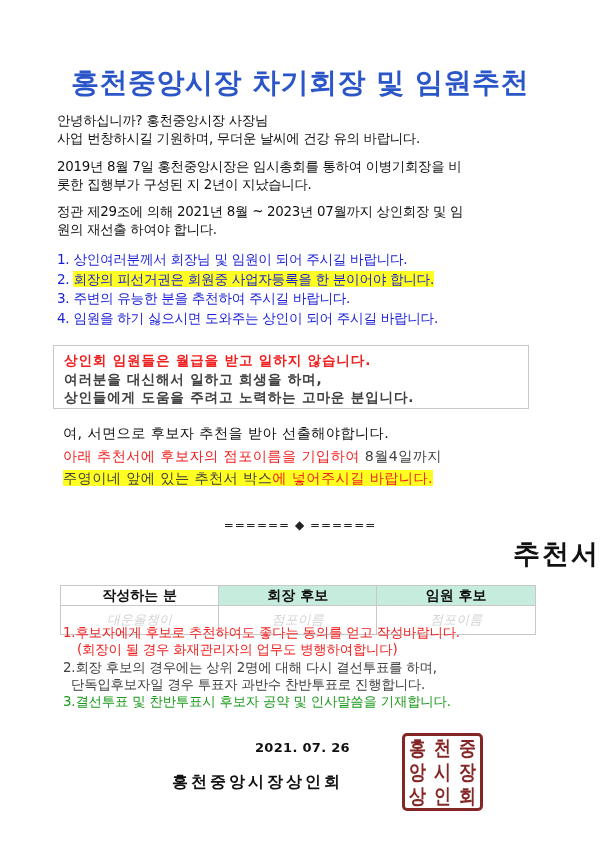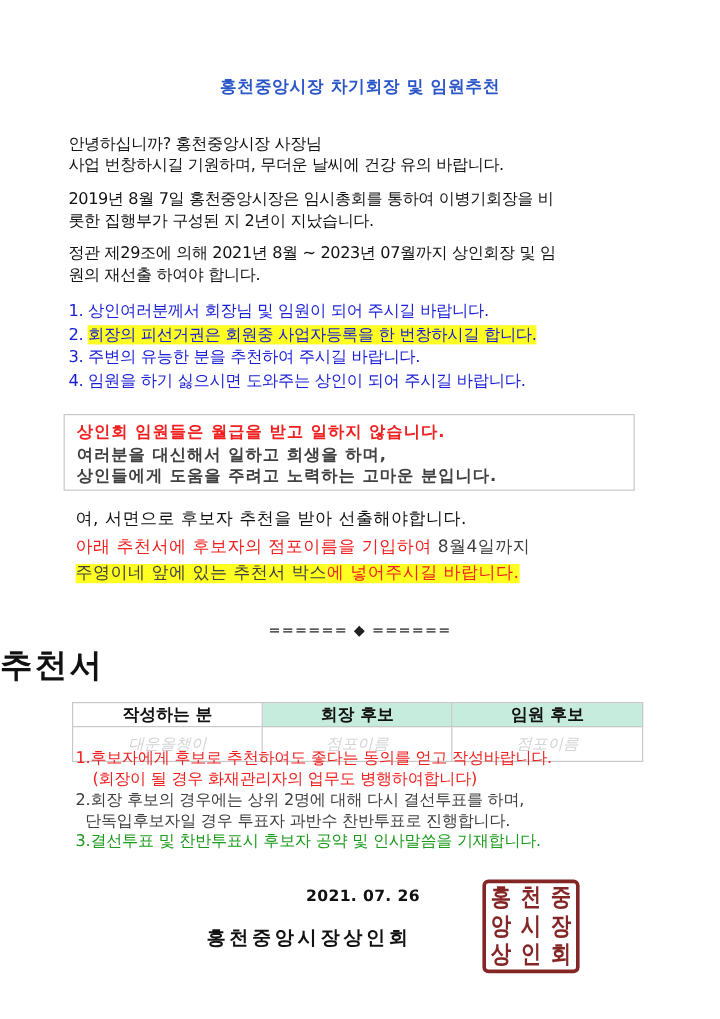--- a/index.html
+++ b/index.html
@@ -4,21 +4,21 @@
   <style>
     html, body { margin: 0; padding: 0; }
     body {
       width: 600px; height: 849px; background: #ffffff; overflow: hidden;
       font-family: "DejaVu Sans", "Liberation Sans", sans-serif;
       position: relative; color: #111;
     }
     .page { position: absolute; left: 0; top: 0; width: 600px; height: 849px; }
     .title {
       position: absolute; top: 64px; left: 0; width: 600px; text-align: center;
-      font-size: 14px; font-weight: bold; color: #2b56c8; letter-spacing: 0.5px;
+      font-size: 28px; font-weight: bold; color: #2b56c8; letter-spacing: 0.5px;
     }
     .para {
       position: absolute; left: 57px; width: 490px; font-size: 13.4px;
       line-height: 18px; color: #111; letter-spacing: -0.3px;
     }
     .p1 { top: 112px; }
     .p2 { top: 158px; }
     .p3 { top: 203px; }
     .list {
       position: absolute; left: 57px; top: 250px; width: 500px;
@@ -38,21 +38,21 @@
       position: absolute; left: 63px; top: 421px; width: 480px;
       font-size: 14.2px; line-height: 24px; color: #111; letter-spacing: 0.4px;
     }
     .covid .line { white-space: nowrap; }
     .covid .l3 { line-height: 22px; }
     .divider {
       position: absolute; top: 518px; left: 0; width: 600px; text-align: center;
       font-size: 12px; color: #222; letter-spacing: 1px;
     }
     .form-title {
-      position: absolute; top: 536px; left: 0; width: 600px; text-align: left;
+      position: absolute; top: 536px; left: 0; width: 600px; text-align: right;
       font-size: 27px; font-weight: bold; color: #111; letter-spacing: 2px;
     }
     table.form {
       position: absolute; left: 60px; top: 585px; width: 476px; border-collapse: collapse;
       table-layout: fixed;
     }
     table.form th, table.form td { border: 1px solid #c8c8c8; text-align: center; }
     table.form th { height: 19px; font-size: 14px; font-weight: bold; color: #111; padding: 0; }
     table.form th.mint { background: #c6ecdd; }
     table.form td {
@@ -103,21 +103,21 @@
     <div>원의 재선출 하여야 합니다.</div>
   </div>
 
   <div class="list">
     <div>
       <span>1.</span>
       <span>상인여러분께서 회장님 및 임원이 되어 주시길 바랍니다.</span>
     </div>
     <div>
       <span>2.</span>
-      <span class="hl">회장의 피선거권은 회원중 사업자등록을 한 번창하시길 합니다.</span>
+      <span class="hl">회장의 피선거권은 회원중 사업자등록을 한 분이어야 합니다.</span>
     </div>
     <div>
       <span>3.</span>
       <span>주변의 유능한 분을 추천하여 주시길 바랍니다.</span>
     </div>
     <div>
       <span>4.</span>
       <span>임원을 하기 싫으시면 도와주는 상인이 되어 주시길 바랍니다.</span>
     </div>
   </div>

